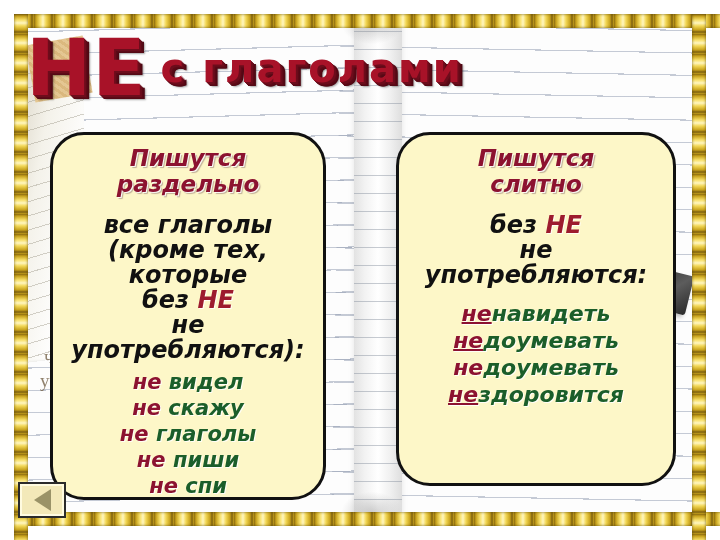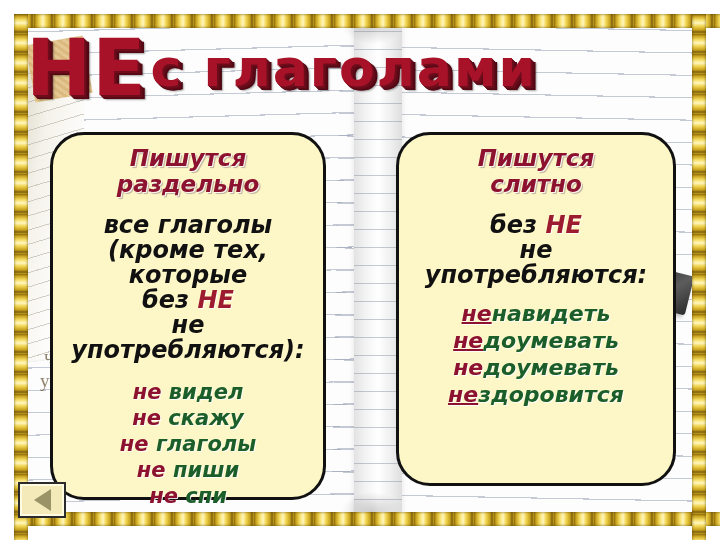--- a/index.html
+++ b/index.html
@@ -196,23 +196,23 @@
     letter-spacing: 1px;
     text-shadow:
       1px 1px 0 #6d0d1c, 2px 2px 0 #6d0d1c, 3px 3px 0 #5d0a17,
       4px 4px 0 #550915, 5px 4px 0 #4e0813, 6px 5px 2px rgba(0,0,0,.35);
   }
   .title .big {
     font-size: 78px;
     line-height: 76px;
   }
   .title .rest {
-    font-size: 52px;
+    font-size: 40px;
     line-height: 62px;
-    margin-left: 4px;
+    margin-left: 14px;
     letter-spacing: 2px;
   }
 
   
   .panel {
     position: absolute;
     background: #fdf7c8;
     border: 3px solid #111111;
     border-radius: 34px;
     box-sizing: border-box;
@@ -240,21 +240,21 @@
     font-size: 24px;
     line-height: 25px;
   }
   .panel-body .ne-red {
     color: #9d1b2e;
     font-style: italic;
     font-weight: bold;
     text-shadow: 1px 1px 0 rgba(255,255,255,.8);
   }
   .examples {
-    margin-top: 16px;
+    margin-top: 6px;
     font-style: italic;
     font-weight: bold;
     font-size: 21px;
     line-height: 26px;
   }
   .examples .row { white-space: nowrap; }
   .ex-red {
     color: #8c1230;
     text-shadow: 1px 1px 0 rgba(255,255,255,.85);
   }

